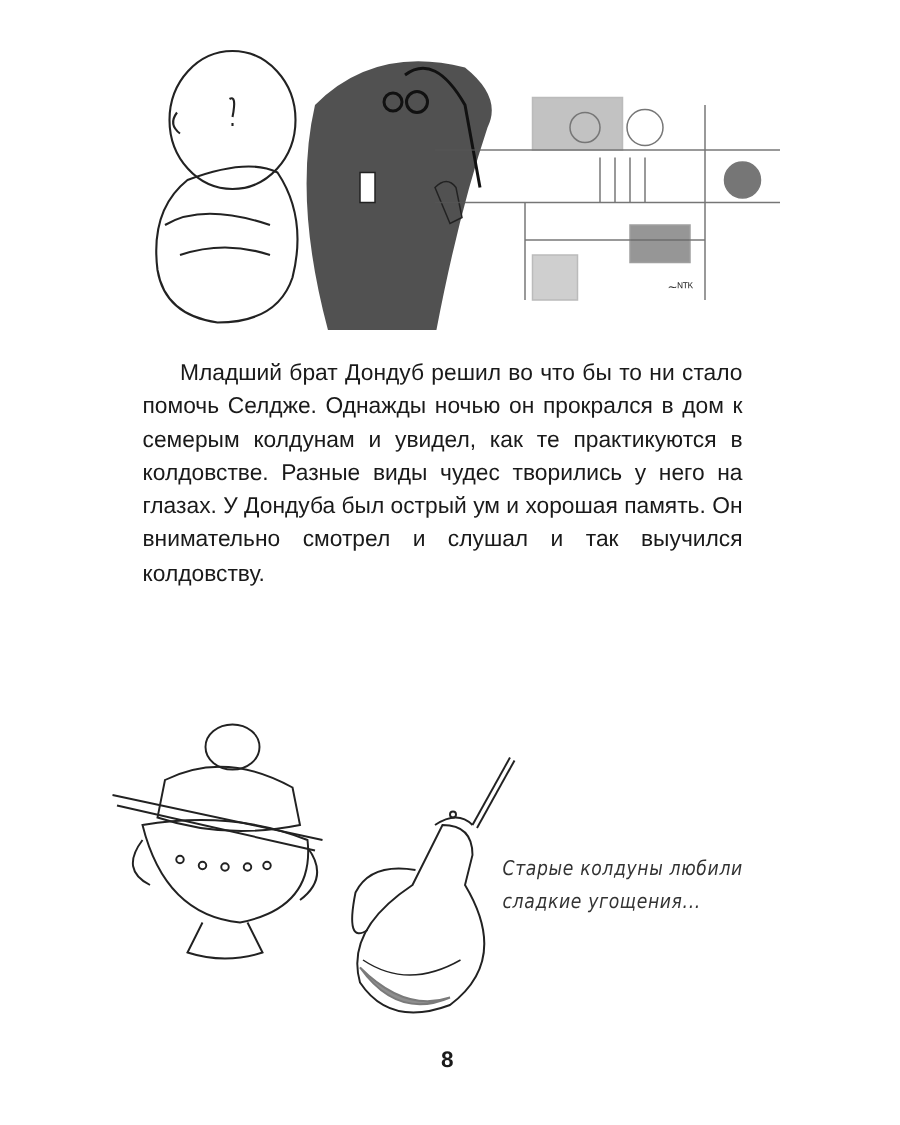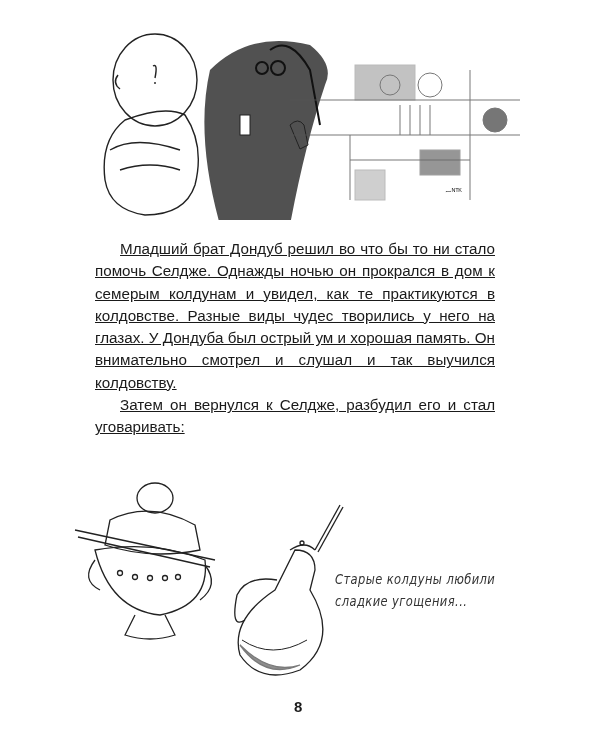--- a/index.html
+++ b/index.html
@@ -2,21 +2,21 @@
 <html><head>
 <meta charset="utf-8">
 <style>
   html, body { margin:0; padding:0; background:#ffffff; }
   body { width:600px; height:750px; position:relative; overflow:hidden;
          font-family:"Liberation Sans", sans-serif; color:#1a1a1a; }
   .illus { position:absolute; }
   #top-illus { left:100px; top:10px; width:430px; height:210px; }
   #bottom-illus { left:60px; top:470px; width:290px; height:220px; }
   .text-block { position:absolute; left:95px; top:238px; width:400px;
-                font-size:15.2px; line-height:22.3px; text-align:justify;text-decoration:underline; }
+                font-size:15.2px; line-height:22.3px; text-align:justify; }
   .para { margin:0; text-indent:25px; }
   .caption { position:absolute; left:335px; top:568px; font-family:"DejaVu Sans", sans-serif;
              font-size:13.5px; line-height:22px; color:#333; letter-spacing:0.5px;
              font-style:italic; transform:scaleX(0.85); transform-origin:left top; }
   .page-num { position:absolute; left:294px; top:698px; font-size:15px; font-weight:bold; }
 </style>
 </head>
 <body>
 
 <svg id="top-illus" class="illus" viewBox="0 0 430 210">
@@ -53,21 +53,20 @@
     <line x1="320" y1="95" x2="320" y2="125"></line>
       <line x1="330" y1="95" x2="330" y2="125"></line>
     <circle cx="395" cy="110" r="12" fill="#555"></circle>
     <rect x="255" y="160" width="30" height="30" fill="#888" opacity="0.5"></rect>
   </g>
   <text x="345" y="184" font-size="8" fill="#222">∼ᴺᵀᴷ</text>
 </svg>
 
 <div class="text-block">
   <p class="para">Младший брат Дондуб решил во что бы то ни стало помочь Селдже. Однажды ночью он прокрался в дом к семерым колдунам и увидел, как те практикуются в колдовстве. Разные виды чудес творились у него на глазах. У Дондуба был острый ум и хорошая память. Он внимательно смотрел и слушал и так выучился колдовству.</p>
-  <p class="para">Затем он вернулся к Селдже, разбудил его и стал уговаривать:</p>
 </div>
 
 <svg id="bottom-illus" class="illus" viewBox="0 0 290 220">
   <g fill="none" stroke="#222" stroke-width="1.3">
     <ellipse cx="95" cy="28" rx="18" ry="15"></ellipse>
     <path d="M50 50 q40 -20 85 5 l5 25 q-50 10 -95 -5z"></path>
     <line x1="15" y1="60" x2="155" y2="90"></line>
       <line x1="18" y1="67" x2="150" y2="97"></line>
     <path d="M35 80 q60 -10 110 10 q5 45 -45 55 q-50 -5 -65 -65z"></path>
     <path d="M35 90 q-15 20 5 30 M145 95 q15 20 -5 35"></path>

